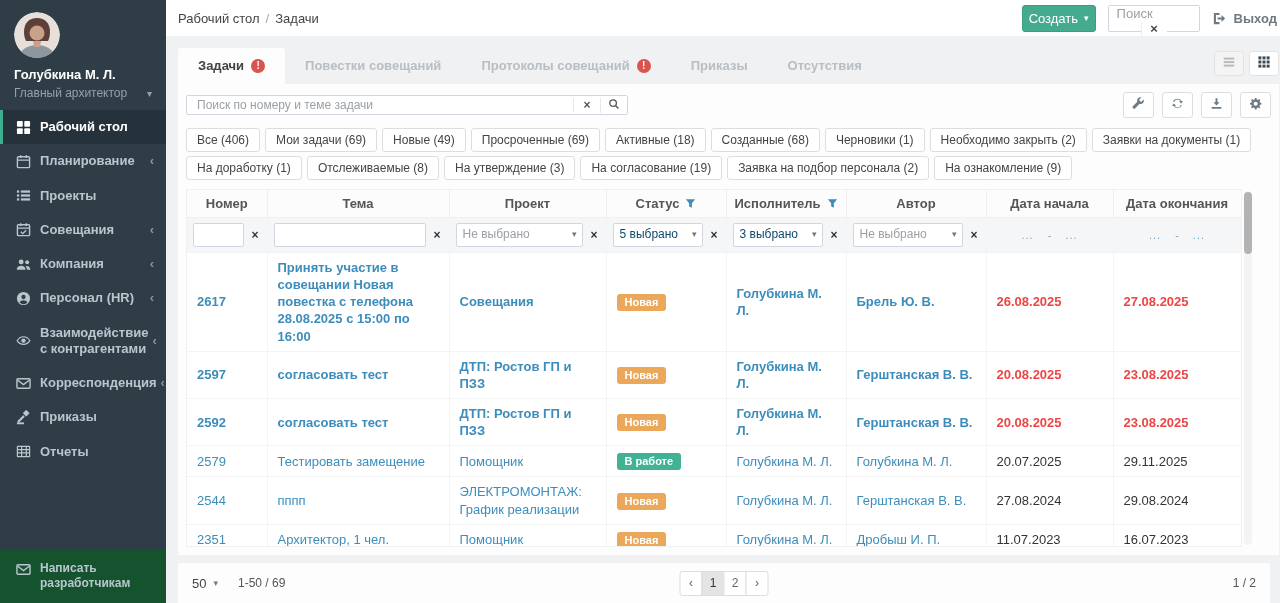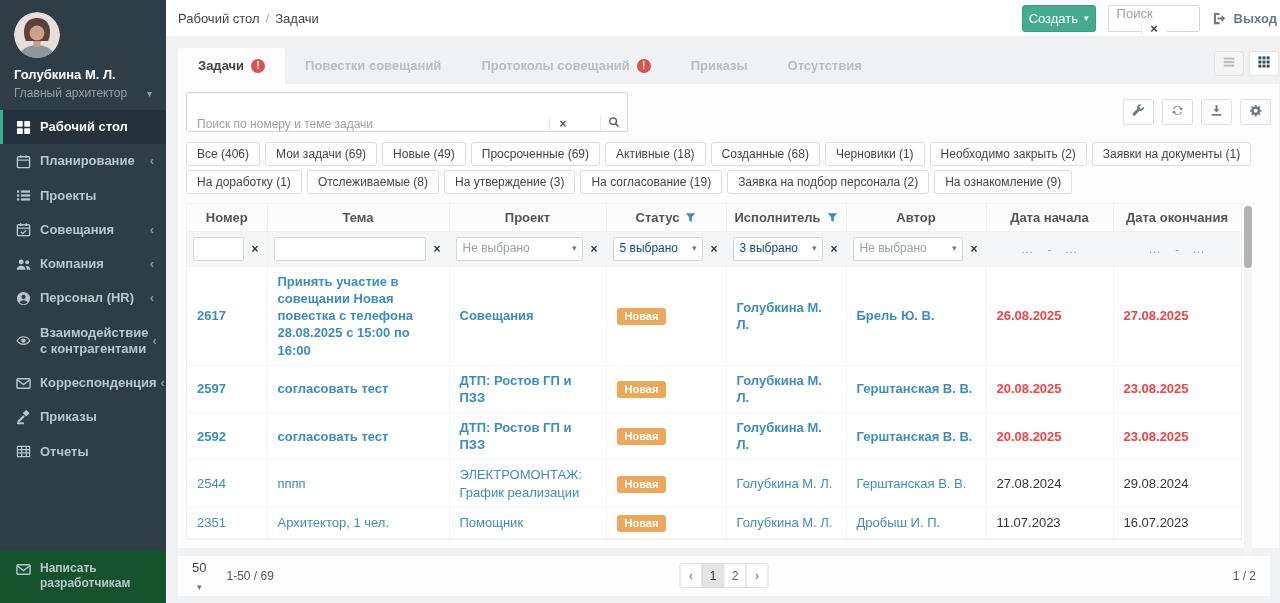--- a/index.html
+++ b/index.html
@@ -59,22 +59,22 @@
     font-weight:bold; display:flex; align-items:center; justify-content:center; line-height:1; }
   .view-toggles { margin-left:auto; display:flex; gap:5px; padding-bottom:8px; }
   .vt-btn { width:30px; height:25px; border:1px solid #e3e3e3; border-radius:3px; background:#f4f4f4;
     color:#b9b9b9; display:flex; align-items:center; justify-content:center; cursor:pointer; }
   .vt-btn.active { background:#fff; color:#3b4a54; border-color:#e3e3e3; }
   .vt-btn svg { width:14px; height:14px; }
 
   
   .panel { background:#fdfdfd; padding:8px; position:relative; }
   .panel-toprow { display:flex; align-items:center; }
-  .search-group { display:flex; align-items:flex-end; border:1px solid #d2d6de; border-radius:2px;
-    background:#fff; height:40px; width:442px;gap:24px; }
+  .search-group { display:flex; align-items:center; border:1px solid #d2d6de; border-radius:2px;
+    background:#fff; height:20px; width:442px; }
   .search-group input { flex:1 1 auto; border:0; outline:0; padding:0 10px; font-size:12px; font-family:inherit; color:#555; }
   .search-group input::placeholder, .top-search input::placeholder { color:#9aa0a6; }
   .sg-btn { width:27px; border:0; border-left:1px solid #e8e8e8; background:#fff; cursor:pointer;
     color:#555; display:flex; align-items:center; justify-content:center; font-weight:bold; font-size:12px; }
   .sg-btn svg { width:12px; height:12px; }
   .tools { margin-left:auto; display:flex; gap:8px; }
   .tool-btn { width:31px; height:26px; background:#fff; border:1px solid #ddd; border-radius:3px;
     color:#6d7a83; display:flex; align-items:center; justify-content:center; cursor:pointer; }
   .tool-btn svg { width:13px; height:13px; }
 
@@ -117,21 +117,21 @@
   .badge.work { background:#41b394; }
 
   
   .tbl-scroll { position:absolute; top:2px; right:0; width:8px; height:354px; background:#f4f4f4; border-radius:4px; }
   .tbl-thumb { position:absolute; top:1px; left:0; width:8px; height:62px; background:#b3b3b3; border-radius:4px; }
 
   
   .footer-gap { height:8px; }
   .list-footer { background:#fdfdfd; height:40px; display:flex; align-items:center; padding:0 14px;
     position:relative; width:1092px; }
-  .page-size { display:flex; align-items:center; gap:7px; font-size:13px; color:#444; cursor:pointer;flex-direction:column; }
+  .page-size { display:flex; align-items:center; gap:7px; font-size:13px; color:#444; cursor:pointer; }
   .page-size .caret { font-size:9px; color:#777; }
   .range-label { margin-left:20px; font-size:12px; color:#555; }
   .pager { position:absolute; left:50%; transform:translateX(-50%); display:flex; }
   .pg-btn { min-width:23px; height:25px; border:1px solid #ddd; background:#fff; color:#666;
     font-size:12px; display:flex; align-items:center; justify-content:center; cursor:pointer;
     margin-left:-1px; padding:0 6px; font-family:inherit; }
   .pg-btn:first-child { border-radius:3px 0 0 3px; margin-left:0; }
   .pg-btn:last-child { border-radius:0 3px 3px 0; }
   .pg-btn.current { background:#e4e4e4; color:#333; }
   .page-indicator { margin-left:auto; font-size:12px; color:#555; }
@@ -559,20 +559,30 @@
                     <td><a class="cell-link">2592</a></td>
                     <td><a class="cell-link">согласовать тест</a></td>
                     <td><a class="cell-link">ДТП: Ростов ГП и ПЗЗ</a></td>
                     <td><span class="badge new">Новая</span></td>
                     <td><a class="cell-link">Голубкина М. Л.</a></td>
                     <td><a class="cell-link">Герштанская В. В.</a></td>
                     <td><span class="date">20.08.2025</span></td>
                     <td><span class="date">23.08.2025</span></td>
                   </tr>
                   <tr>
+                    <td><a class="cell-link">2579</a></td>
+                    <td><a class="cell-link">Тестировать замещение</a></td>
+                    <td><a class="cell-link">Помощник</a></td>
+                    <td><span class="badge work">В работе</span></td>
+                    <td><a class="cell-link">Голубкина М. Л.</a></td>
+                    <td><a class="cell-link">Голубкина М. Л.</a></td>
+                    <td><span class="date">20.07.2025</span></td>
+                    <td><span class="date">29.11.2025</span></td>
+                  </tr>
+                  <tr>
                     <td><a class="cell-link">2544</a></td>
                     <td><a class="cell-link">пппп</a></td>
                     <td><a class="cell-link">ЭЛЕКТРОМОНТАЖ: График реализации</a></td>
                     <td><span class="badge new">Новая</span></td>
                     <td><a class="cell-link">Голубкина М. Л.</a></td>
                     <td><a class="cell-link">Герштанская В. В.</a></td>
                     <td><span class="date">27.08.2024</span></td>
                     <td><span class="date">29.08.2024</span></td>
                   </tr>
                   <tr>

